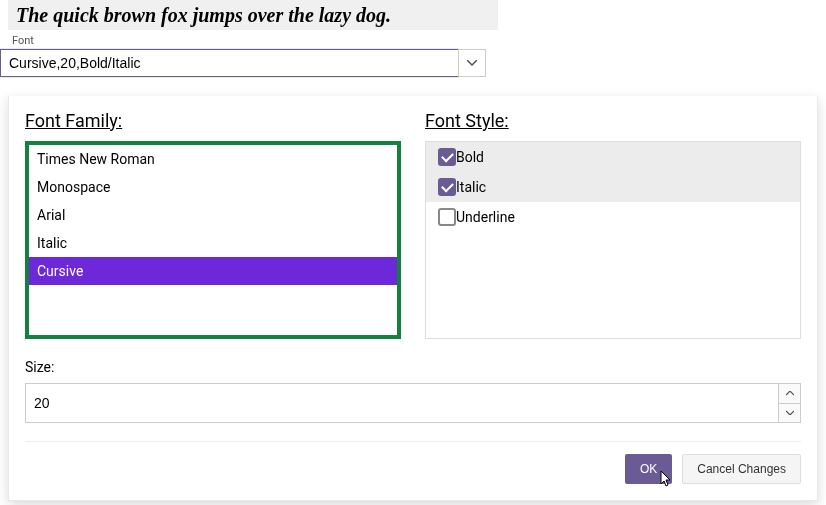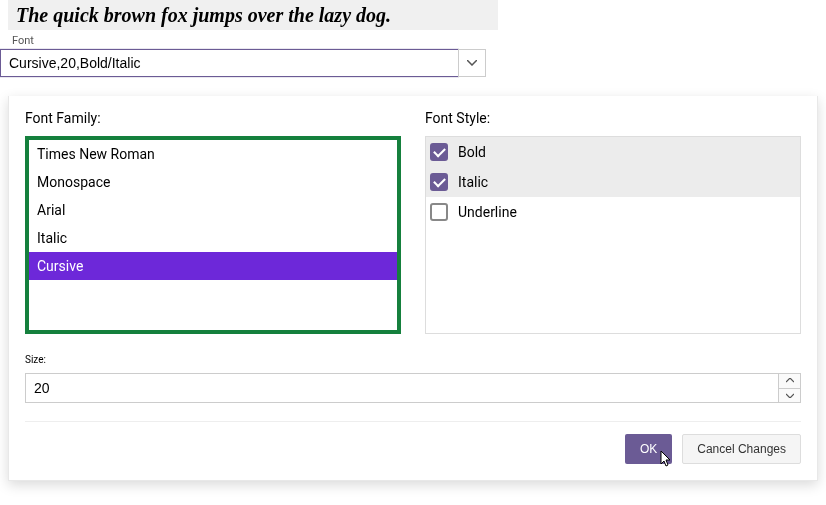--- a/index.html
+++ b/index.html
@@ -78,23 +78,24 @@
     .columns {
       display: flex;
       gap: 24px;
     }
     .col {
       flex: 1;
       display: flex;
       flex-direction: column;
     }
     .section-label {
-      font-size: 14px;
+      font-size: 18px;
       color: #000;
       margin-bottom: 10px;
+      text-decoration: underline;
     }
     .listbox {
       border: 4px solid #15803d;
       height: 198px;
       background: #fff;
       overflow: hidden;
     }
     .listbox-item {
       padding: 6px 8px;
       font-size: 14px;
@@ -105,22 +106,21 @@
       color: #fff;
     }
     .checklist {
       border: 1px solid #ddd;
       height: 198px;
       background: #fff;
     }
     .check-item {
       display: flex;
       align-items: center;
-      gap: 10px;
-      padding: 6px 4px;
+      padding: 6px 12px;
       cursor: pointer;
     }
     .check-item.checked-row {
       background: #ececec;
     }
     .checkbox {
       width: 18px;
       height: 18px;
       border: 2px solid #888;
       border-radius: 3px;
@@ -139,27 +139,27 @@
       width: 5px;
       height: 9px;
       border: solid #fff;
       border-width: 0 2px 2px 0;
       transform: rotate(45deg) translate(-1px, -1px);
     }
     .size-row {
       margin-top: 20px;
     }
     .size-label {
-      font-size: 10px;
+      font-size: 14px;
       margin-bottom: 8px;
     }
     .size-input-wrap {
       display: flex;
       border: 1px solid #ccc;
-      height: 30px;
+      height: 40px;
     }
     .size-input {
       flex: 1;
       border: none;
       padding: 0 8px;
       font-size: 14px;
       outline: none;
       background: #fff;
     }
     .spinner {

